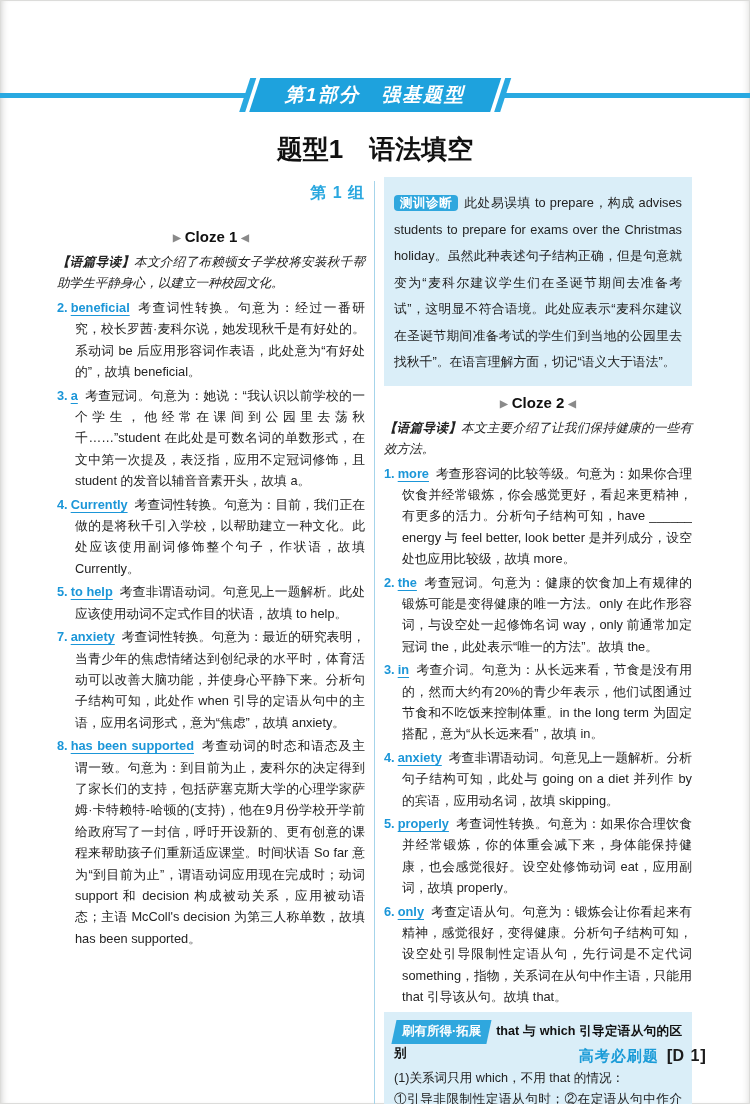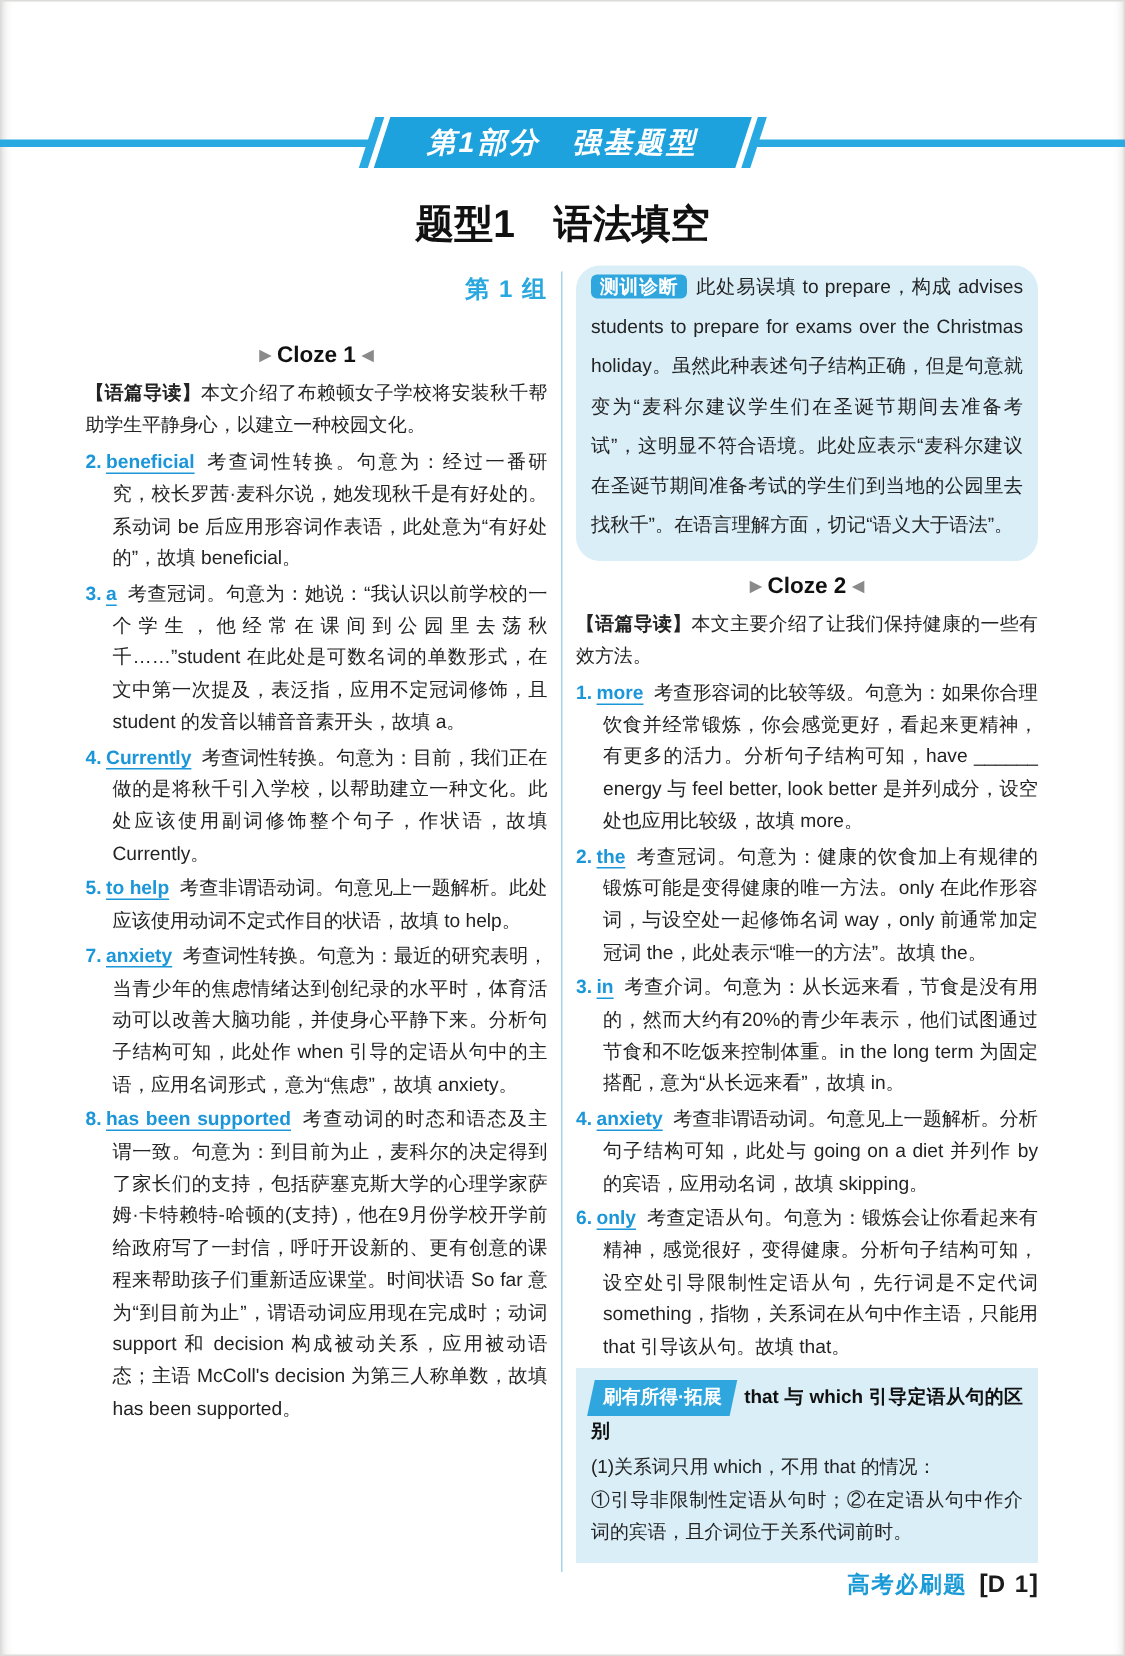--- a/index.html
+++ b/index.html
@@ -35,58 +35,58 @@
   .section-bar{
     background:#c9e6f4;display:flex;align-items:center;height:24px;margin-bottom:6px;
   }
   .section-bar .accent{width:5px;height:24px;background:#1a649c;margin-right:8px;}
   .section-bar .label{font-weight:bold;font-size:14px;color:#17181a;}
   .cloze-heading{
     text-align:center;font-weight:bold;font-size:15px;color:#111;margin:6px 0 6px;
   }
   .cloze-heading .tri{color:#8a8a8a;font-size:10px;vertical-align:1px;margin:0 4px;}
   .intro{
-    font-family:"DejaVu Serif",serif;font-size:12.6px;line-height:21px;
+    font-family:"DejaVu Serif",serif;font-style:italic;font-size:12.6px;line-height:21px;
     margin:0 0 4px;text-align:justify;
   }
   .intro .intro-label{font-weight:bold;}
   
   .item{
     margin:0 0 2px;font-size:12.8px;line-height:21.4px;text-align:justify;
     padding-left:18px;text-indent:-18px;
   }
   .item .num{color:#1b96d8;font-weight:bold;margin-right:3px;}
   .item .ans{
     color:#1b96d8;font-weight:bold;text-decoration:underline;text-underline-offset:3px;margin-right:7px;
   }
   
   .diag-box{
-    background:#daeef8;padding:1px 10px 10px;font-size:12.8px;line-height:26.5px;
-    text-align:justify;margin-bottom:8px;border-radius:16px;
+    background:#daeef8;padding:13px 10px 10px;font-size:12.8px;line-height:26.5px;
+    text-align:justify;margin-bottom:8px;
   }
   .diag-label{
     background:#2fa7de;color:#fff;font-weight:bold;border-radius:4px;
     padding:1px 6px;margin-right:6px;font-size:12.5px;white-space:nowrap;
   }
   
   .exp-box{
     background:#daeef8;padding:8px 10px 9px;margin:4px 0 6px 0;
     font-size:12.6px;line-height:21.6px;text-align:justify;
   }
   .exp-head{margin-bottom:3px;}
   .exp-label{
     display:inline-block;background:#2fa7de;color:#fff;font-weight:bold;
     padding:1px 8px;font-size:12.5px;transform:skewX(-12deg);margin-right:7px;
   }
   .exp-label span{display:inline-block;transform:skewX(12deg);}
   .exp-title{font-weight:bold;color:#111;}
   .exp-box p{margin:0;}
   
   .footer{
-    position:absolute;right:58px;bottom:38px;font-size:15px;white-space:nowrap;
+    position:absolute;right:44px;bottom:38px;font-size:15px;white-space:nowrap;
   }
   .footer .brand{color:#1a9bd7;font-weight:bold;letter-spacing:1px;margin-right:8px;}
   .footer .brk{font-weight:bold;font-size:17px;color:#1b1b1b;}
   .footer .pgno{font-weight:bold;font-size:16px;color:#1b1b1b;letter-spacing:1px;}
 </style>
 </head>
 <body>
 
 <div class="page">
 
@@ -131,20 +131,21 @@
       <div class="cloze-heading">
         <span class="tri">▶</span><span>Cloze 2</span><span class="tri">◀</span>
       </div>
 
       <p class="intro"><span class="intro-label">【语篇导读】</span><span>本文主要介绍了让我们保持健康的一些有效方法。</span></p>
 
       <p class="item"><span class="num">1.</span><span class="ans">more</span><span class="txt">考查形容词的比较等级。句意为：如果你合理饮食并经常锻炼，你会感觉更好，看起来更精神，有更多的活力。分析句子结构可知，have ______ energy 与 feel better, look better 是并列成分，设空处也应用比较级，故填 more。</span></p>
       <p class="item"><span class="num">2.</span><span class="ans">the</span><span class="txt">考查冠词。句意为：健康的饮食加上有规律的锻炼可能是变得健康的唯一方法。only 在此作形容词，与设空处一起修饰名词 way，only 前通常加定冠词 the，此处表示“唯一的方法”。故填 the。</span></p>
       <p class="item"><span class="num">3.</span><span class="ans">in</span><span class="txt">考查介词。句意为：从长远来看，节食是没有用的，然而大约有20%的青少年表示，他们试图通过节食和不吃饭来控制体重。in the long term 为固定搭配，意为“从长远来看”，故填 in。</span></p>
       <p class="item"><span class="num">4.</span><span class="ans">anxiety</span><span class="txt">考查非谓语动词。句意见上一题解析。分析句子结构可知，此处与 going on a diet 并列作 by 的宾语，应用动名词，故填 skipping。</span></p>
+      <p class="item"><span class="num">5.</span><span class="ans">properly</span><span class="txt">考查词性转换。句意为：如果你合理饮食并经常锻炼，你的体重会减下来，身体能保持健康，也会感觉很好。设空处修饰动词 eat，应用副词，故填 properly。</span></p>
       <p class="item"><span class="num">6.</span><span class="ans">only</span><span class="txt">考查定语从句。句意为：锻炼会让你看起来有精神，感觉很好，变得健康。分析句子结构可知，设空处引导限制性定语从句，先行词是不定代词 something，指物，关系词在从句中作主语，只能用 that 引导该从句。故填 that。</span></p>
 
       <div class="exp-box">
         <div class="exp-head">
           <span class="exp-label"><span>刷有所得·拓展</span></span><span class="exp-title">that 与 which 引导定语从句的区别</span>
         </div>
         <p>(1)关系词只用 which，不用 that 的情况：</p>
         <p>①引导非限制性定语从句时；②在定语从句中作介词的宾语，且介词位于关系代词前时。</p>
 
       </div>

